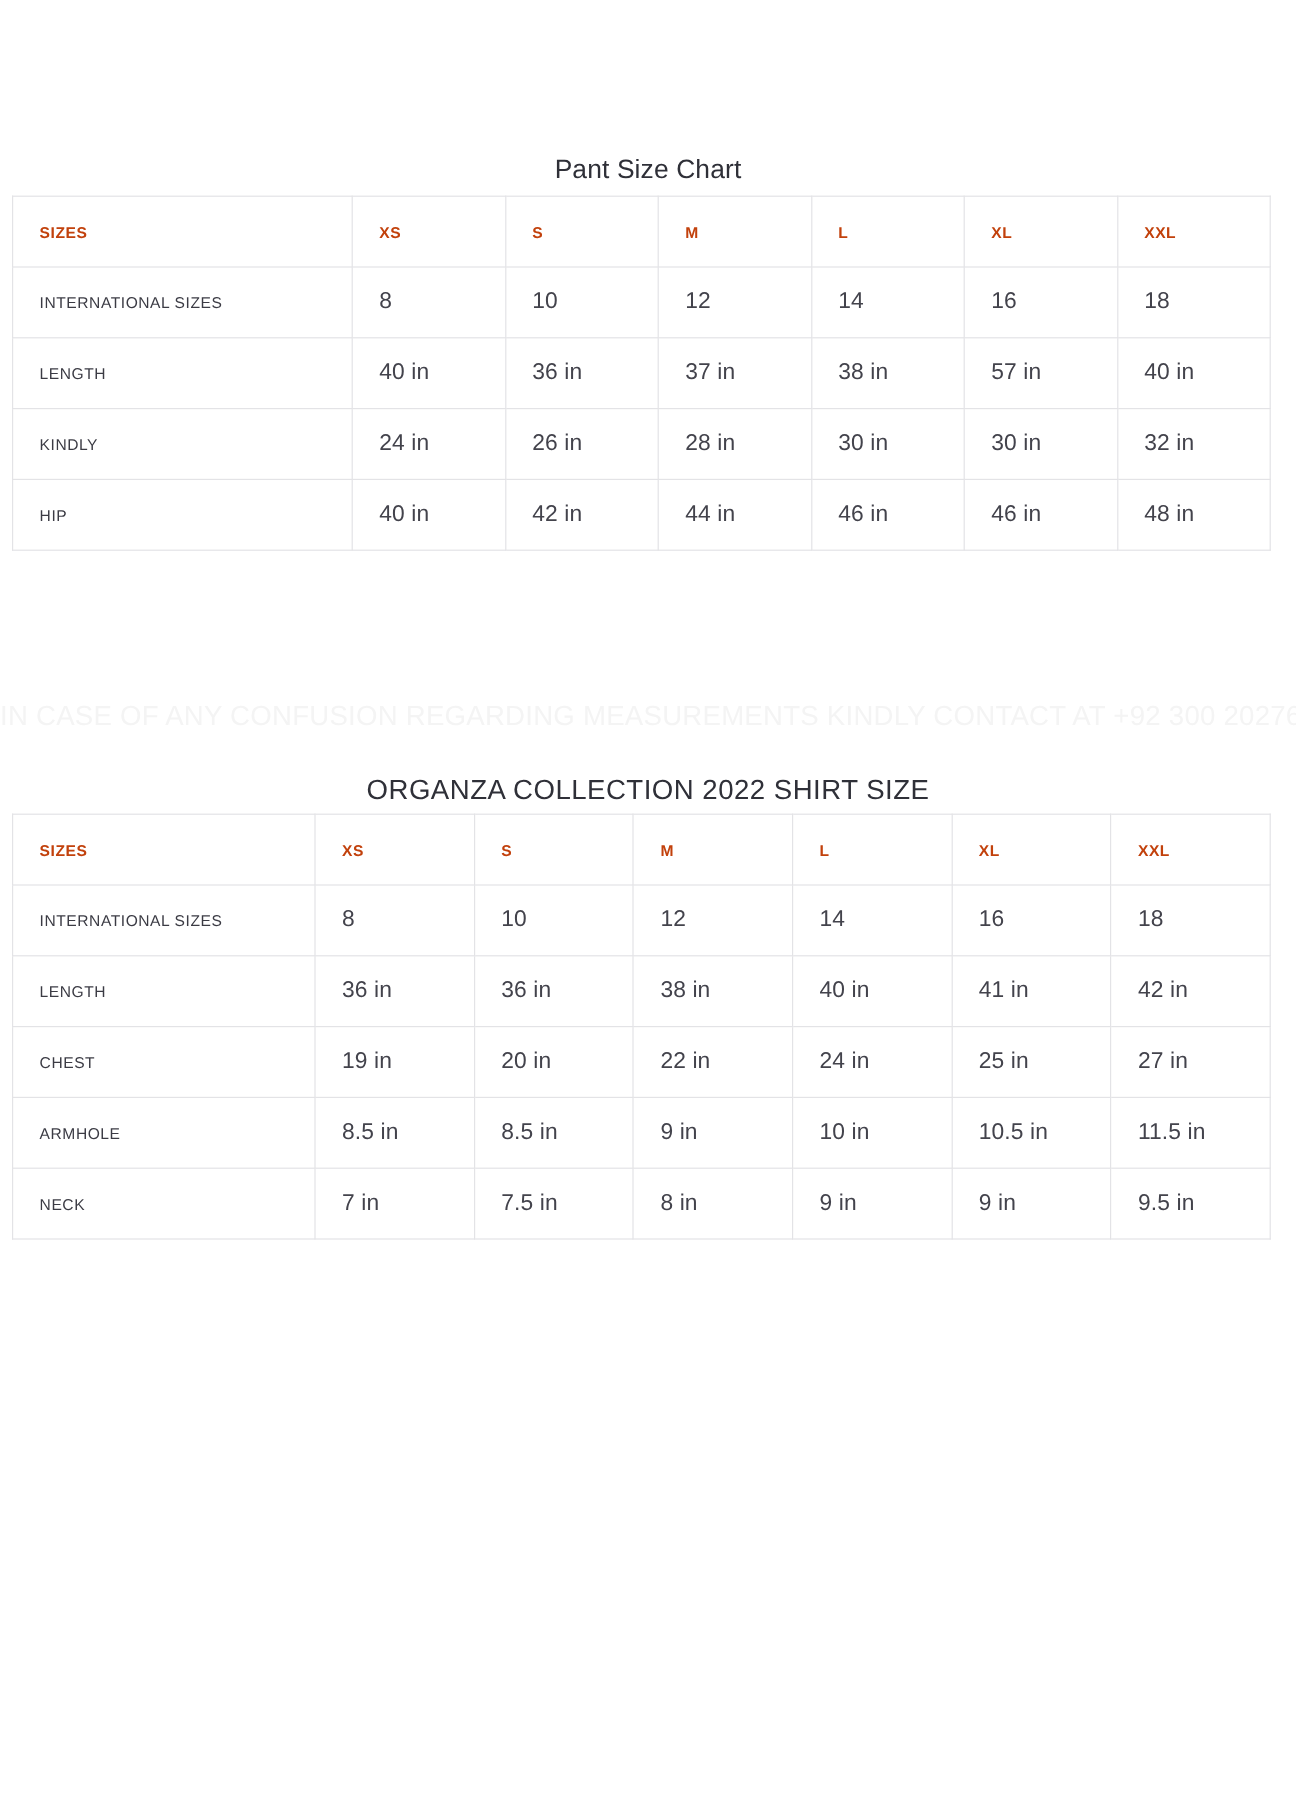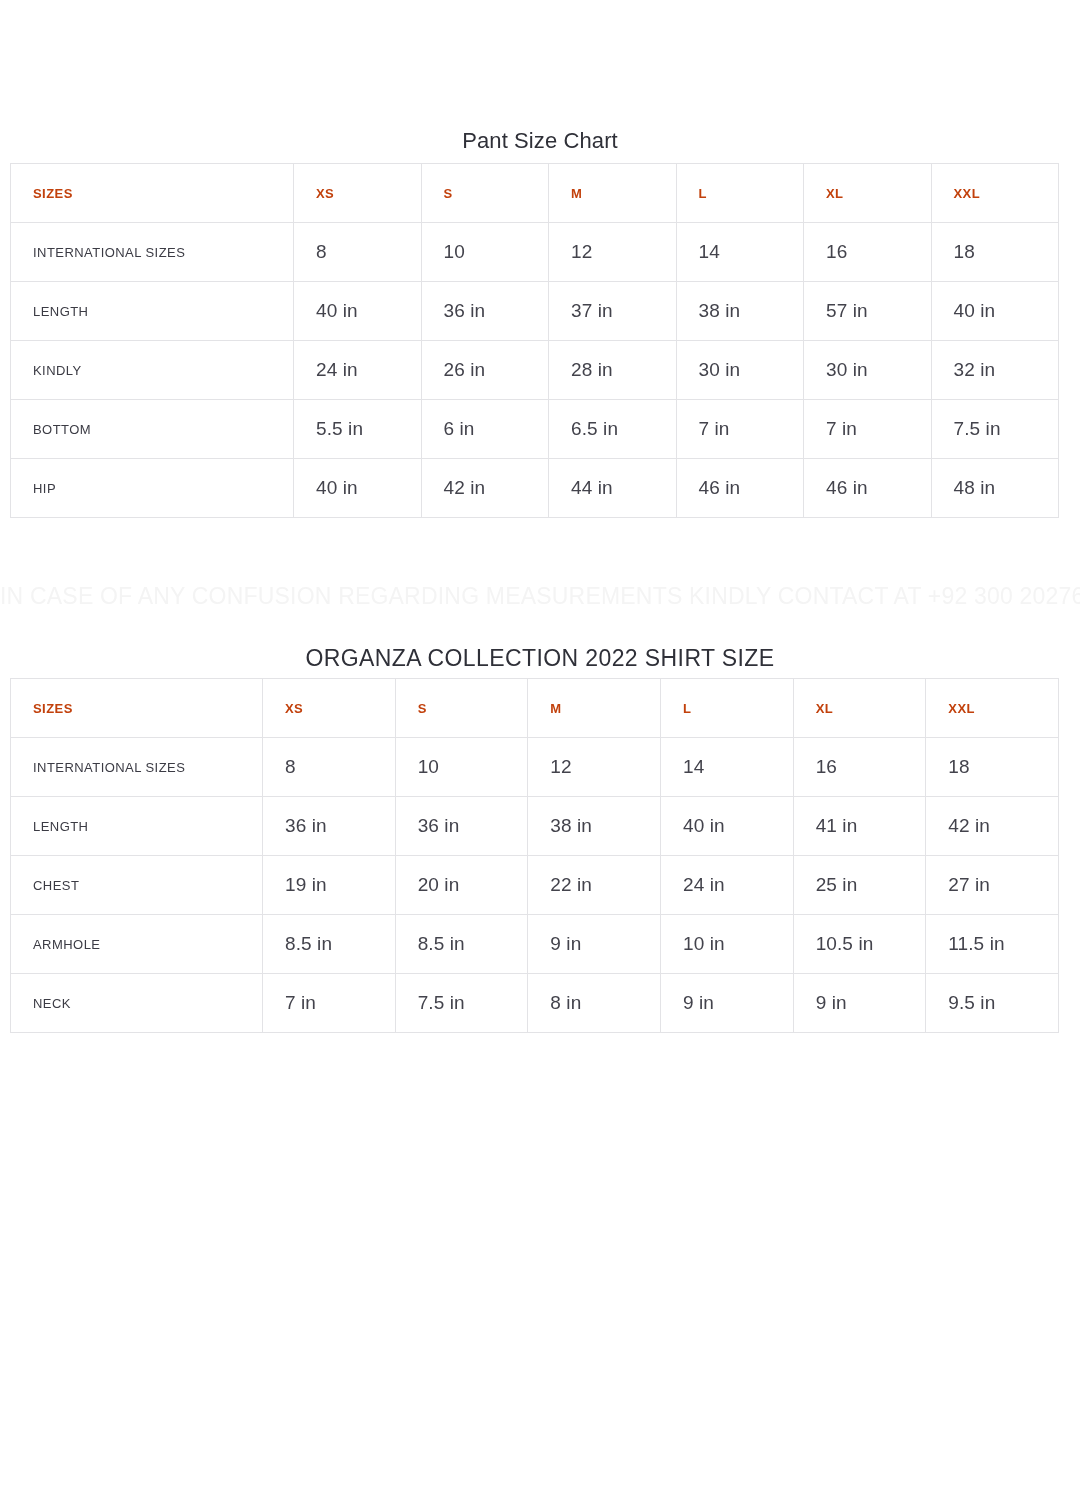--- a/index.html
+++ b/index.html
@@ -168,29 +168,20 @@
         <tr>
           <td class="row-label">KINDLY</td>
           <td class="val">24 in</td>
           <td class="val">26 in</td>
           <td class="val">28 in</td>
           <td class="val">30 in</td>
           <td class="val">30 in</td>
           <td class="val">32 in</td>
         </tr>
         <tr>
-          <td class="row-label">BOTTOM</td>
-          <td class="val">5.5 in</td>
-          <td class="val">6 in</td>
-          <td class="val">6.5 in</td>
-          <td class="val">7 in</td>
-          <td class="val">7 in</td>
-          <td class="val">7.5 in</td>
-        </tr>
-        <tr>
           <td class="row-label">HIP</td>
           <td class="val">40 in</td>
           <td class="val">42 in</td>
           <td class="val">44 in</td>
           <td class="val">46 in</td>
           <td class="val">46 in</td>
           <td class="val">48 in</td>
         </tr>
       </tbody>
   </table>

